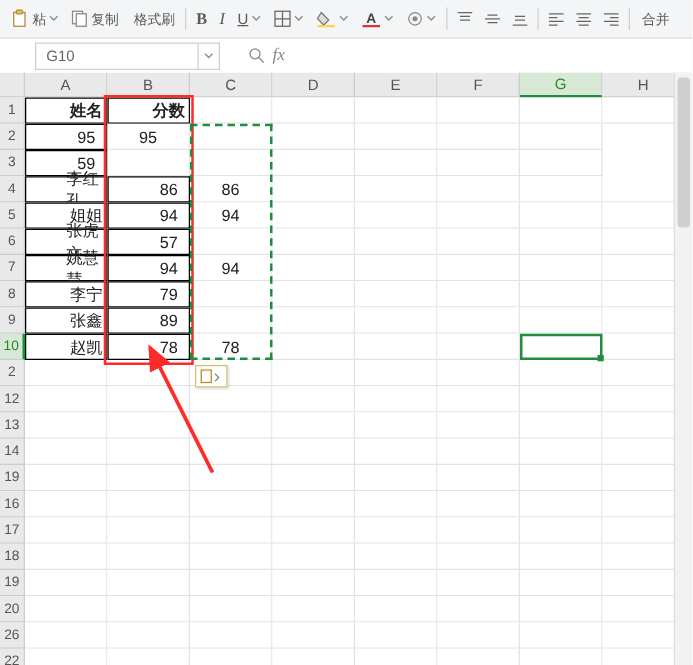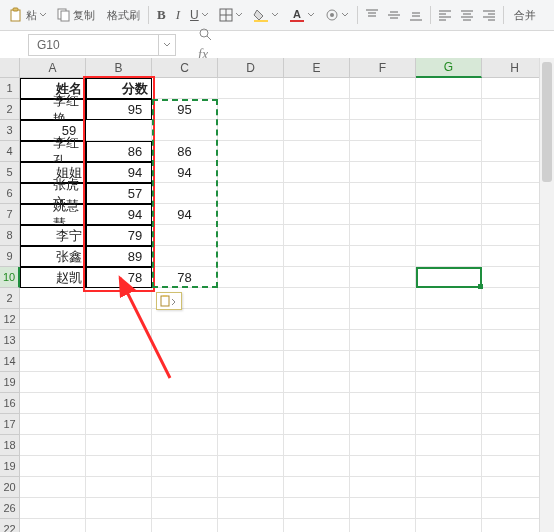--- a/index.html
+++ b/index.html
@@ -11,21 +11,21 @@
   .rib-btn svg { display:block; }
   .sep { width:1px; height:18px; background:#d0d0d0; margin:0 2px; }
   .rib-label { font-size:11px; margin-left:2px; }
   .drop-caret { margin-left:2px; }
 
   
   .fxrow { height:28px; background:#fff; border-bottom:1px solid #d8d8d8; display:flex; align-items:center; }
   .namebox { width:148px; height:22px; margin-left:28px; border:1px solid #cfcfcf; display:flex; align-items:center; box-sizing:border-box; background:#fff; }
   .namebox span { flex:1; padding:0 8px; font-size:12px; color:#666; }
   .namebox .nb-drop { width:16px; height:100%; border-left:1px solid #cfcfcf; display:flex; align-items:center; justify-content:center; }
-  .fx-icons { display:flex; align-items:flex-start; gap:6px; margin-left:22px; color:#888;flex-direction:column; }
+  .fx-icons { display:flex; align-items:flex-start; gap:6px; margin-left:22px; color:#888; }
   .fx-icons .fxchar { font-style:italic; font-family:"Times New Roman",serif; font-size:14px; }
   .fxinput { flex:1; height:22px; margin-left:6px; border:none; font-size:12px; padding:0 4px; outline:none; }
 
   
   .sheet { position:absolute; left:0; right:0; top:58px; bottom:0; overflow:hidden; background:#fff; }
   .corner { position:absolute; left:0; top:0; width:20px; height:20px; background:#e9e9e9; border-right:1px solid #ccc; border-bottom:1px solid #ccc; box-sizing:border-box; }
   .colheads { position:absolute; left:20px; top:0; height:20px; display:flex; }
   .colhead { width:66px; height:20px; background:#e9e9e9; border-right:1px solid #ccc; border-bottom:1px solid #ccc; box-sizing:border-box; display:flex; align-items:center; justify-content:center; color:#555; font-size:12px; }
   .rowheads { position:absolute; left:0; top:20px; width:20px; }
   .rowhead { width:20px; height:21px; background:#e9e9e9; border-right:1px solid #ccc; border-bottom:1px solid #ccc; box-sizing:border-box; display:flex; align-items:center; justify-content:center; color:#555; font-size:11px; }
@@ -250,21 +250,20 @@
           <div class="cell header bTop bLeft bRight bBot">姓名</div>
           <div class="cell header bTop bLeft bRight bBot">分数</div>
           <div class="cell"></div>
           <div class="cell"></div>
           <div class="cell"></div>
           <div class="cell"></div>
           <div class="cell"></div>
           <div class="cell"></div>
         </div>
         <div class="row">
-          <div class="cell bTop bLeft bRight bBot">李红艳</div>
           <div class="cell bTop bLeft bRight bBot">95</div>
           <div class="cell">95</div>
           <div class="cell"></div>
           <div class="cell"></div>
           <div class="cell"></div>
           <div class="cell"></div>
           <div class="cell"></div>
         </div>
         <div class="row">
           <div class="cell bTop bLeft bRight bBot">59</div>

